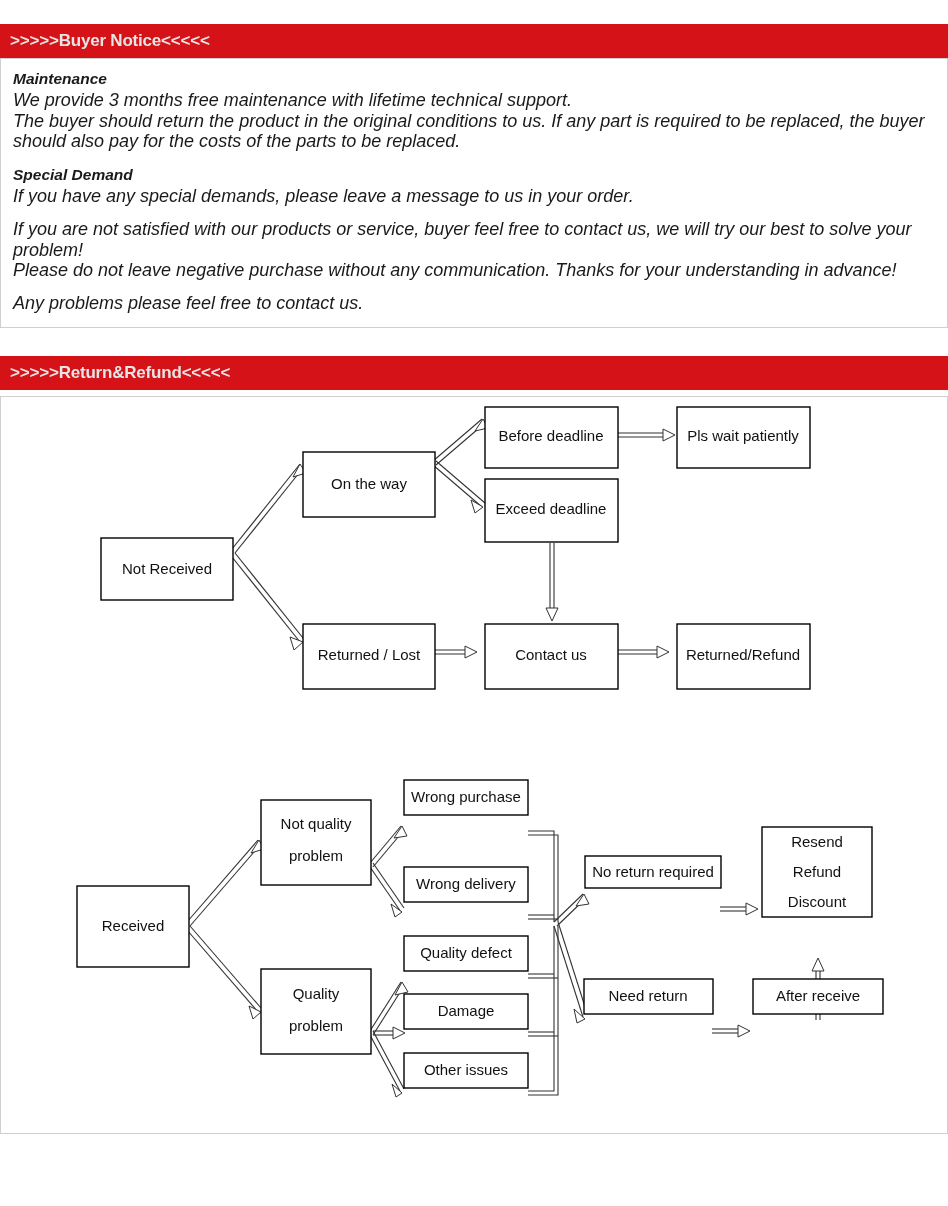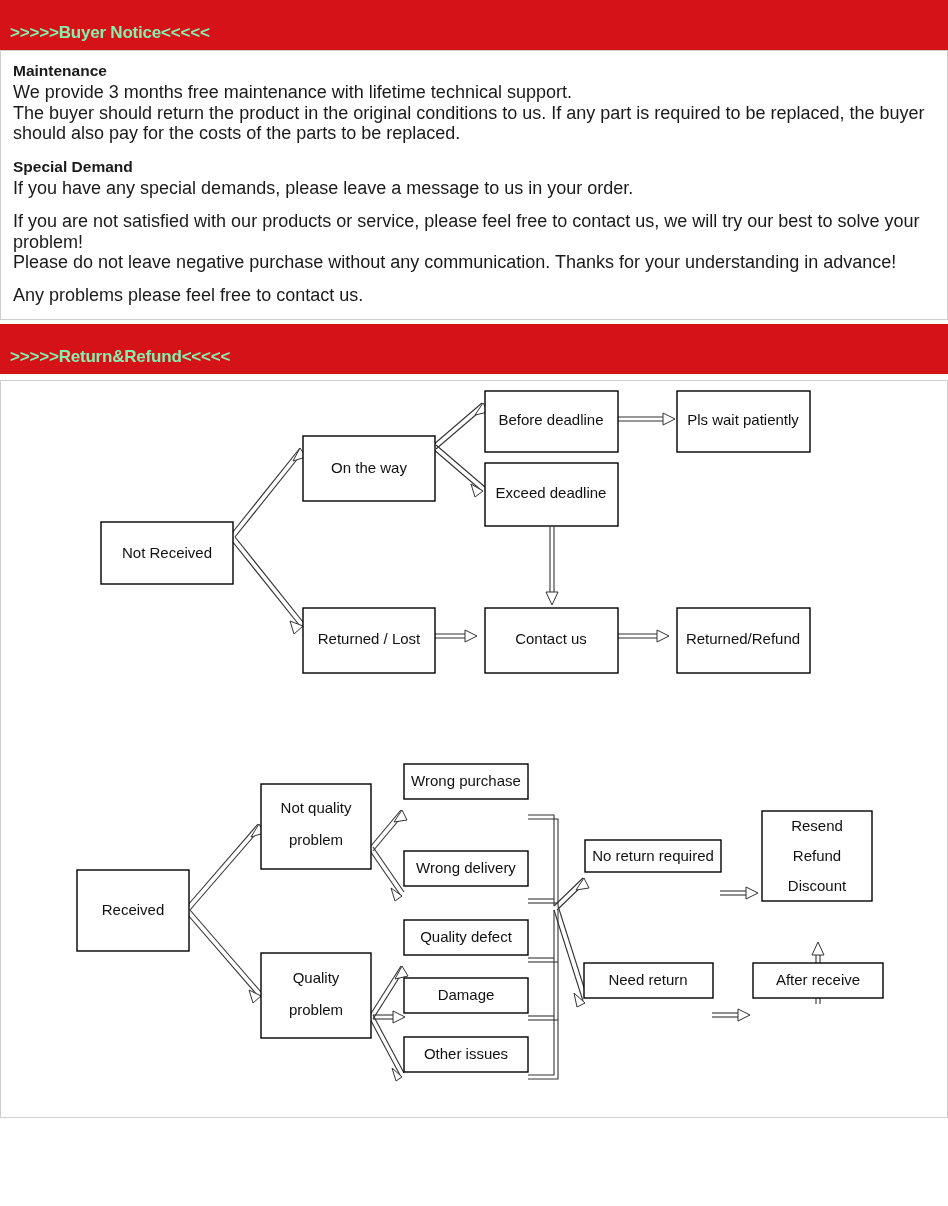--- a/index.html
+++ b/index.html
@@ -12,35 +12,36 @@
     height: 1206px;
     font-family: "Liberation Sans", sans-serif;
     color: #1a1a1a;
     overflow: hidden;
   }
   .page { position: relative; width: 948px; height: 1206px; }
 
   
   .banner {
     background: #d41217;
-    color: #86efac;
+    color: #e5e5e5;
     font-weight: bold;
     font-size: 17px;
     line-height: 1;
-    padding: 24px 0 9px 10px;
+    padding: 8px 0 9px 10px;
     letter-spacing: -0.2px;
     white-space: nowrap;
+    margin-top: 24px;
   }
 
   
   .panel {
     border: 1px solid #cfcfcf;
     background: #ffffff;
   }
-  .notice-panel { padding: 10px 12px 14px 12px; }
+  .notice-panel { padding: 10px 12px 14px 12px; font-style: italic; }
 
   .h-sub {
     font-weight: bold;
     font-size: 15.5px;
     line-height: 20px;
     margin: 0 0 1px 0;
   }
   .para {
     font-size: 18px;
     line-height: 20.5px;
@@ -100,21 +101,21 @@
     <div class="gap"></div>
 
     <div>
       <div class="h-sub">Special Demand</div>
       <p class="para">If you have any special demands, please leave a message to us in your order.</p>
     </div>
 
     <div class="gap"></div>
 
     <div>
-      <p class="para">If you are not satisfied with our products or service, please feel free to contact us, we will try our best to solve your problem!</p>
+      <p class="para">If you are not satisfied with our products or service, buyer feel free to contact us, we will try our best to solve your problem!</p>
       <p class="para">Please do not leave negative purchase without any communication. Thanks for your understanding in advance!</p>
     </div>
 
     <div class="gap-sm"></div>
 
     <p class="para">Any problems please feel free to contact us.</p>
   </div>
 
   <div class="banner-spacer"></div>
 

